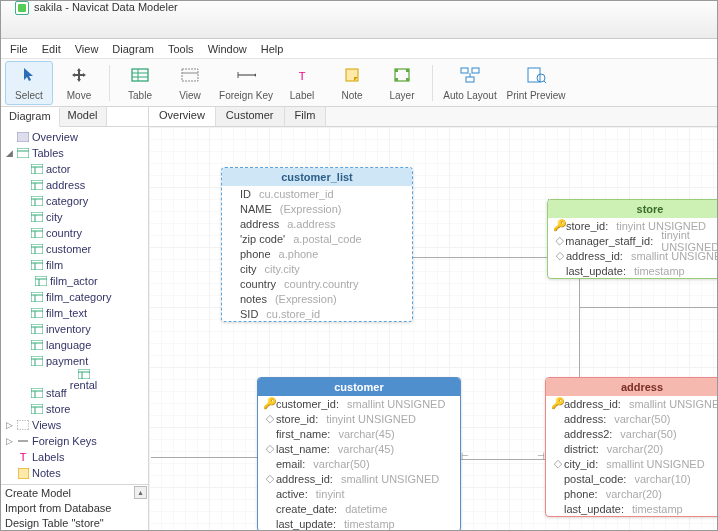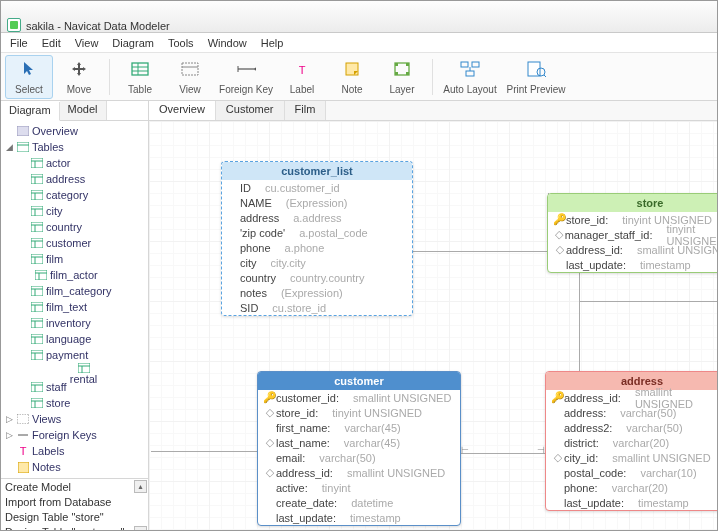--- a/index.html
+++ b/index.html
@@ -1,17 +1,17 @@
 <!DOCTYPE html>
 <html><head>
 <meta charset="utf-8">
 <style>
 *{box-sizing:border-box;margin:0;padding:0;font-family:"Segoe UI",Tahoma,sans-serif;font-size:11px;color:#333}
 body{background:#fff;width:718px;height:531px;overflow:hidden;border:1px solid #999;position:relative}
-.titlebar{height:32px;background:linear-gradient(#fdfdfd,#ececec);border-bottom:1px solid #c9c9c9;display:flex;align-items:flex-end;padding:0 6px}
+.titlebar{height:38px;background:linear-gradient(#fdfdfd,#ececec);border-bottom:1px solid #c9c9c9;display:flex;align-items:flex-start;padding:0 14px}
 .titlebar .icon{width:14px;height:14px;margin-right:5px;background:#fff;border:1px solid #4a8;border-radius:2px;position:relative}
 .titlebar .icon::after{content:"";position:absolute;inset:2px;background:#5c5;border-radius:1px}
 .menubar{height:20px;display:flex;align-items:center;padding:0 2px;border-bottom:1px solid #e4e4e4}
 .menubar span{padding:2px 7px;cursor:default}
 .toolbar{height:48px;display:flex;align-items:center;padding:2px 4px;gap:2px;border-bottom:1px solid #d6d6d6;background:#fbfbfb}
 .tbtn{display:flex;flex-direction:column;align-items:center;justify-content:center;width:48px;height:44px;cursor:pointer;border:1px solid transparent;border-radius:3px}
 .tbtn.sel{background:#e6f2fb;border-color:#a9d2ef}
 .tbtn .ic{width:20px;height:20px;display:flex;align-items:center;justify-content:center}
 .tbtn .lbl{font-size:10px;color:#555;margin-top:5px;white-space:nowrap}
 .sep{width:1px;height:36px;background:#e0e0e0;margin:0 4px}
@@ -32,21 +32,21 @@
 .canvaswrap{flex:1;display:flex;flex-direction:column}
 .ctabs{height:20px;display:flex;border-bottom:1px solid #d6d6d6;background:#f8f8f8}
 .ctabs span{padding:2px 10px;cursor:pointer;border-right:1px solid #ddd;background:#f1f1f1}
 .ctabs span.act{background:#fff}
 .canvas{flex:1;position:relative;overflow:hidden;background:#fff;background-image:linear-gradient(#f2f2f2 1px,transparent 1px),linear-gradient(90deg,#f2f2f2 1px,transparent 1px),linear-gradient(#f8f8f8 1px,transparent 1px),linear-gradient(90deg,#f8f8f8 1px,transparent 1px);background-size:60px 60px,60px 60px,12px 12px,12px 12px}
 .ent{position:absolute;border-radius:4px;box-shadow:0 1px 3px rgba(0,0,0,.15);background:#fff;overflow:hidden}
 .ent .eh{text-align:center;font-weight:600;padding:3px 0;font-size:11px}
 .ent .er{display:flex;align-items:center;padding:1px 6px;height:15px;font-size:10.5px}
 .ent .er .ki{width:12px;display:flex;justify-content:center;color:#d4a000;font-size:9px}
 .ent .er .fn{color:#444}
-.ent .er .ft{color:#aaa;margin-left:14px}
+.ent .er .ft{color:#aaa;margin-left:8px}
 .e-custlist{left:72px;top:40px;width:192px;border:1.5px dashed #5aa3e0}
 .e-custlist .eh{background:#cfe6f7;color:#2c5e88}
 .e-store{left:398px;top:72px;width:206px;border:1px solid #9c7}
 .e-store .eh{background:#cdf0b5;color:#3a6a2a}
 .e-customer{left:108px;top:250px;width:204px;border:1px solid #5a8fc8}
 .e-customer .eh{background:#4f8fce;color:#fff}
 .e-address{left:396px;top:250px;width:194px;border:1px solid #e88}
 .e-address .eh{background:#f6b9b0;color:#7a2d24}
 .conn{position:absolute;background:#aaa}
 .conn.h{height:1px}

